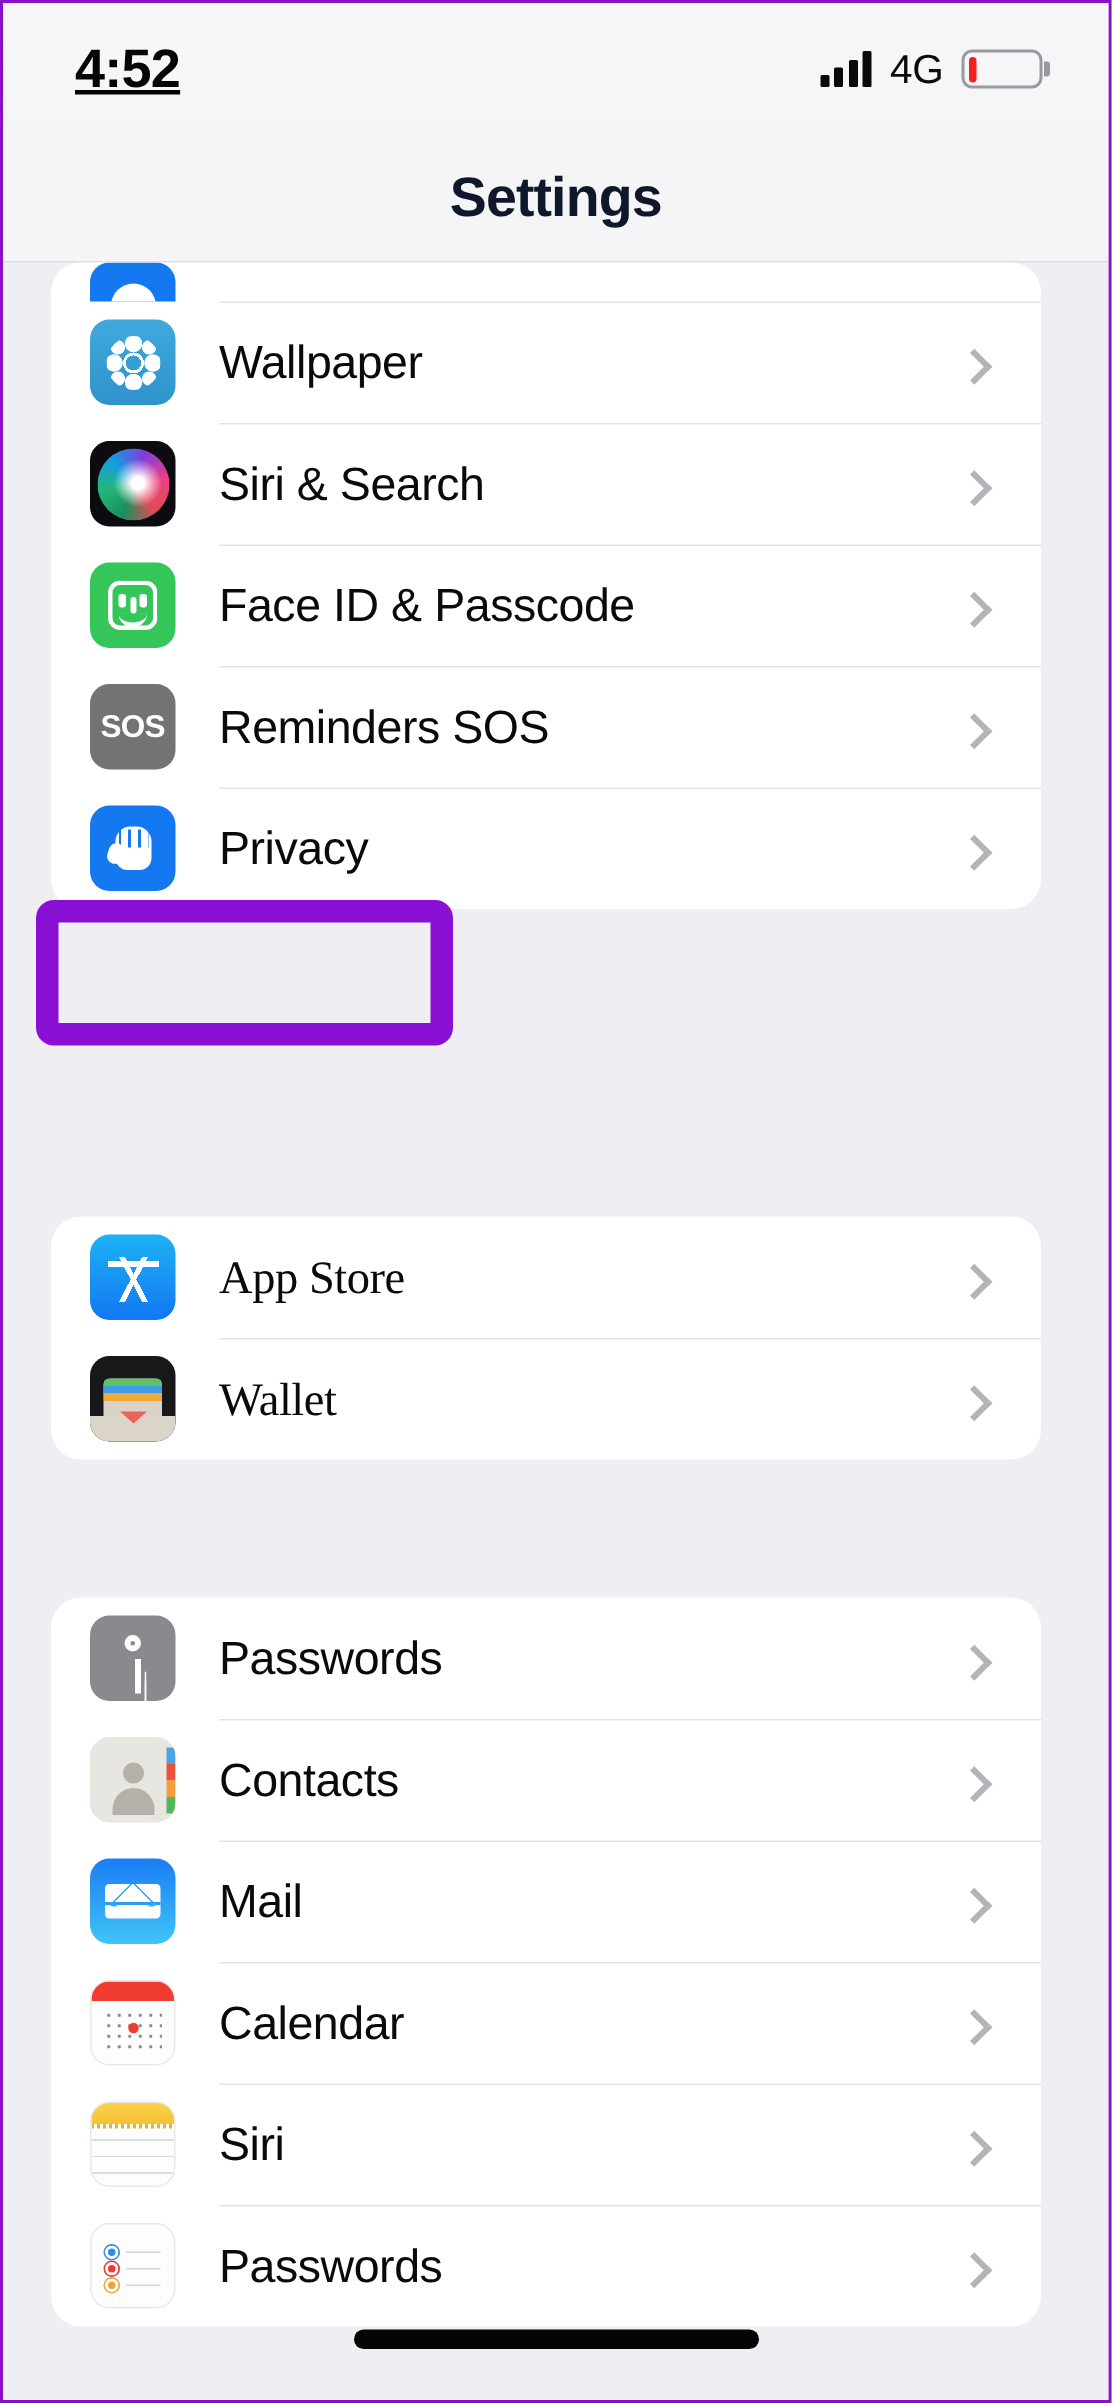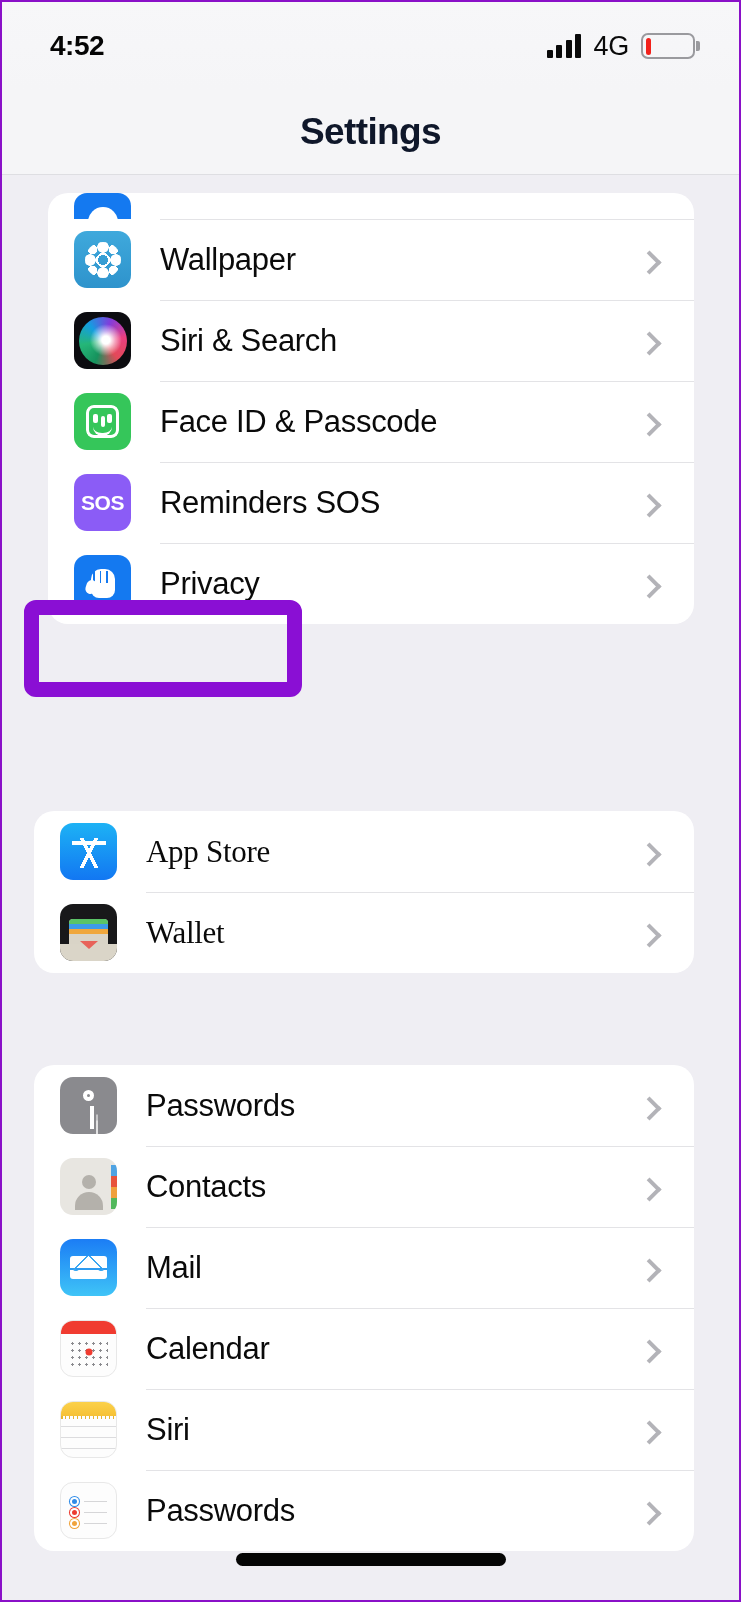--- a/index.html
+++ b/index.html
@@ -13,21 +13,21 @@
   }
   #screen { position:absolute; inset:0; background:#EFEEF3; overflow:hidden; }
 
   
   .statusbar{
     position:absolute; top:0; left:0; right:0; height:88px;
     background:linear-gradient(180deg,#F7F7F9 0%,#F5F5F7 100%);
     display:flex; align-items:center; justify-content:space-between;
     padding:0 44px 0 48px;
   }
-  .clock{ font-size:28px; font-weight:600; color:#050505; letter-spacing:-0.5px; }
+  .clock{ font-size:36px; font-weight:600; color:#050505; letter-spacing:-0.5px;text-decoration:underline; }
   .status-right{ display:flex; align-items:center; gap:12px; }
   .bars{ display:flex; align-items:flex-end; gap:3.5px; height:24px; }
   .bars i{ display:block; width:6px; background:#0A0A0A; border-radius:1px; }
   .bars i:nth-child(1){ height:8px; }
   .bars i:nth-child(2){ height:13px; }
   .bars i:nth-child(3){ height:18px; }
   .bars i:nth-child(4){ height:24px; }
   .netlabel{ font-size:27px; font-weight:500; color:#0A0A0A; letter-spacing:-0.2px; }
   .battery{ position:relative; width:54px; height:26px; border:2.5px solid #9A9A9E;
             border-radius:7px; display:flex; align-items:center; padding:2.5px; }
@@ -104,21 +104,21 @@
   }
   .ic-faceid .face{ position:absolute; inset:0; }
   .ic-faceid .face b{ position:absolute; width:4.5px; height:9px; background:#fff;
                       border-radius:2px; top:21px; }
   .ic-faceid .face b:nth-child(1){ left:19px; }
   .ic-faceid .face b:nth-child(2){ left:33px; }
   .ic-faceid .face i{ position:absolute; width:4px; height:11px; background:#fff;
                       border-radius:2px; left:26.5px; top:23px; }
   .ic-faceid .face u{ position:absolute; left:19px; top:34px; width:19px; height:9px;
                       border-bottom:3.5px solid #fff; border-radius:0 0 10px 10px; }
-  .ic-sos{ background:#8b5cf6; display:flex; align-items:center; justify-content:center; }
+  .ic-sos{ background:#737373; display:flex; align-items:center; justify-content:center; }
   .ic-sos span{ color:#fff; font-size:21px; font-weight:700; letter-spacing:-0.5px; }
   .ic-exposure{ background:#FDFDFD; border:1px solid #EDEDED; }
   .ic-exposure::before{
     content:""; position:absolute; left:50%; top:50%; transform:translate(-50%,-50%);
     width:23px; height:23px; border-radius:50%; background:#F5315C;
   }
   .ic-exposure::after{
     content:""; position:absolute; left:50%; top:50%; transform:translate(-50%,-50%);
     width:42px; height:42px; border-radius:50%;
     background:
@@ -279,21 +279,21 @@
       </div>
     </div>
   </div>
 
   <div class="navbar">
     <div class="navtitle">Settings</div>
   </div>
 
   <div class="content">
 
-    <div class="card" id="card-system" style="top:18px;margin-left:14px;">
+    <div class="card" id="card-system" style="top:0px;">
 
       <div class="row row-partial">
         <div class="icon ic-partialtop"></div>
       </div>
 
       <div class="row">
         <div class="sep"></div>
         <div class="icon ic-wallpaper"></div>
         <div class="label">Wallpaper</div>
         <div class="chev"></div>

